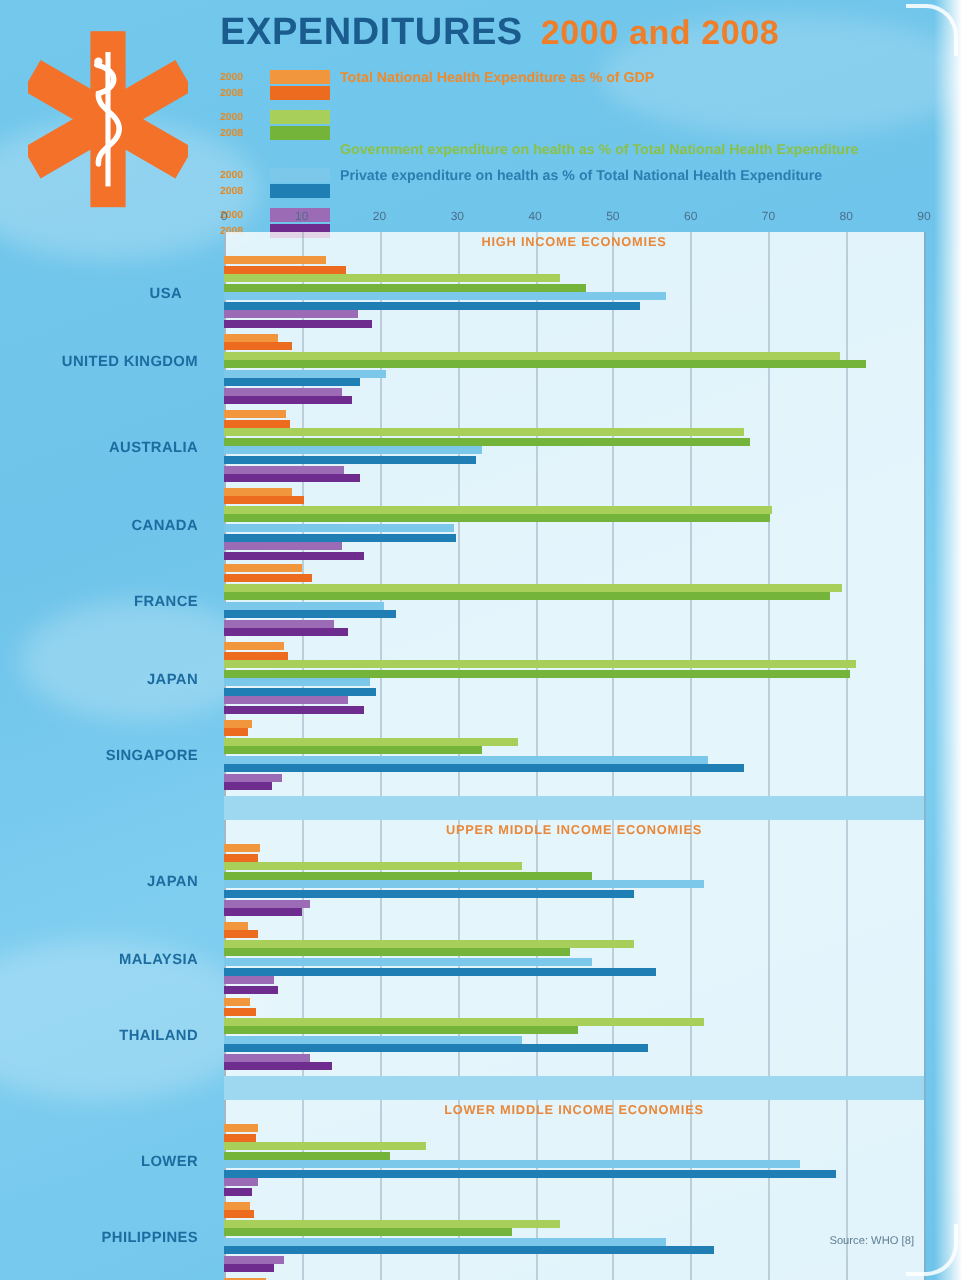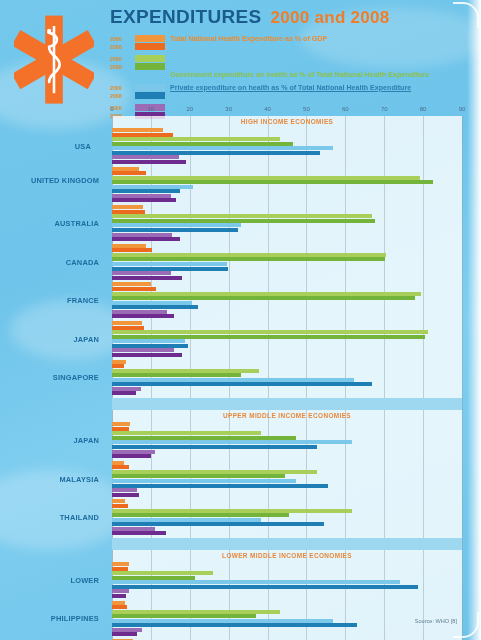--- a/index.html
+++ b/index.html
@@ -172,21 +172,21 @@
         </div>
         <div class="legend-row">
           <div class="legend-years">
             <span>2000</span>
             <span>2008</span>
           </div>
           <div class="legend-swatches">
             <div class="sw" style="background: rgb(124, 200, 234);"></div>
             <div class="sw" style="background: rgb(31, 127, 181);"></div>
           </div>
-          <div class="legend-text" style="color: rgb(42, 127, 176); text-decoration: underline;">Private expenditure on health as % of Total National Health Expenditure</div>
+          <div class="legend-text" style="color: rgb(42, 127, 176);">Private expenditure on health as % of Total National Health Expenditure</div>
         </div>
         <div class="legend-row">
           <div class="legend-years">
             <span>2000</span>
             <span>2008</span>
           </div>
           <div class="legend-swatches">
             <div class="sw" style="background: rgb(155, 108, 181);"></div>
             <div class="sw" style="background: rgb(110, 45, 142);"></div>
           </div>

